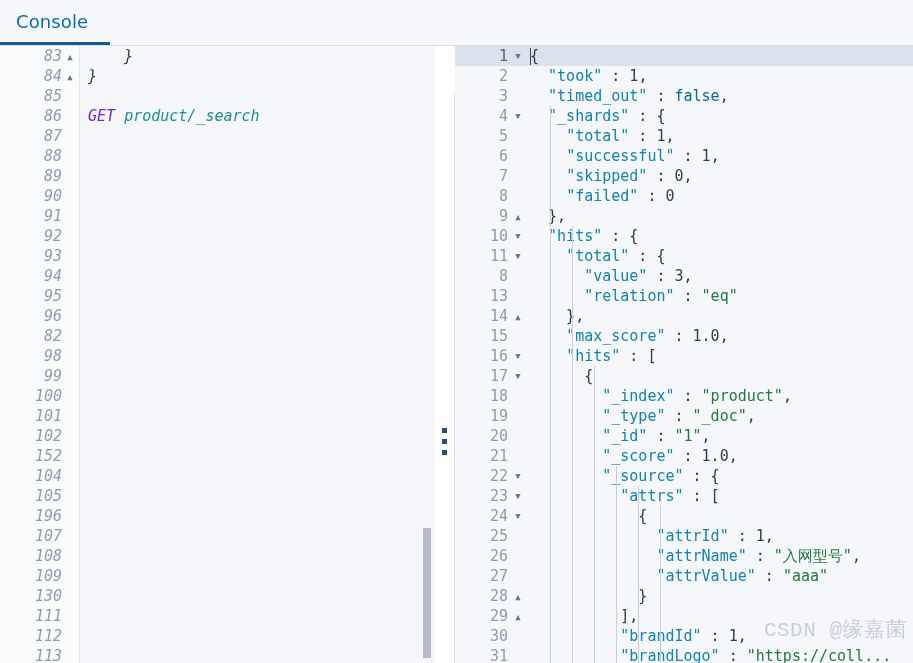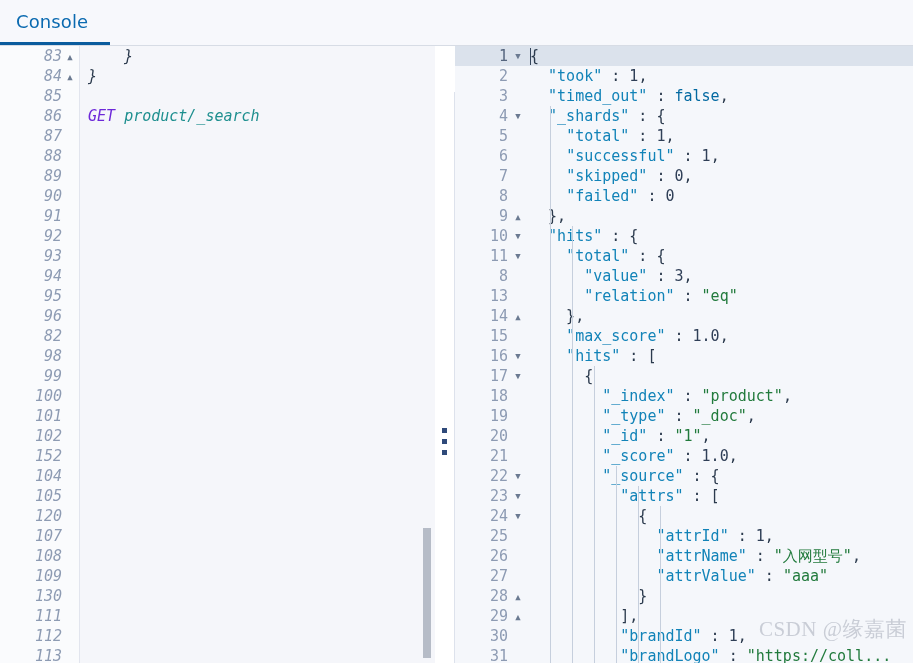--- a/index.html
+++ b/index.html
@@ -132,21 +132,21 @@
     position:absolute;right:4px;top:0;width:8px;height:617px;
   }
   .scrollbar-thumb{
     position:absolute;right:0;width:8px;background:#b6bcc7;border-radius:0;
   }
 
   
   .watermark{
     position:absolute;right:6px;bottom:20px;
     font-size:21px;color:#c9cdd6;
-    font-family:Liberation Serif, serif;
+    font-family:Liberation Mono, monospace;
     letter-spacing:.5px;pointer-events:none;white-space:nowrap;
   }
 </style>
 </head>
 <body>
 
 <div class="app">
 
   <div class="tabbar">
     <div class="tab active"><span>Console</span></div>
@@ -172,21 +172,21 @@
           <div class="ln">96</div>
           <div class="ln">82</div>
           <div class="ln">98</div>
           <div class="ln">99</div>
           <div class="ln">100</div>
           <div class="ln">101</div>
           <div class="ln">102</div>
           <div class="ln">152</div>
           <div class="ln">104</div>
           <div class="ln">105</div>
-          <div class="ln">120</div>
+          <div class="ln">196</div>
           <div class="ln">107</div>
           <div class="ln">108</div>
           <div class="ln">109</div>
           <div class="ln">130</div>
           <div class="ln">111</div>
           <div class="ln">112</div>
           <div class="ln">113</div>
         </div>
       <div class="code" id="left-code">
           <div class="row"><span class="k-brace">    }</span></div>

